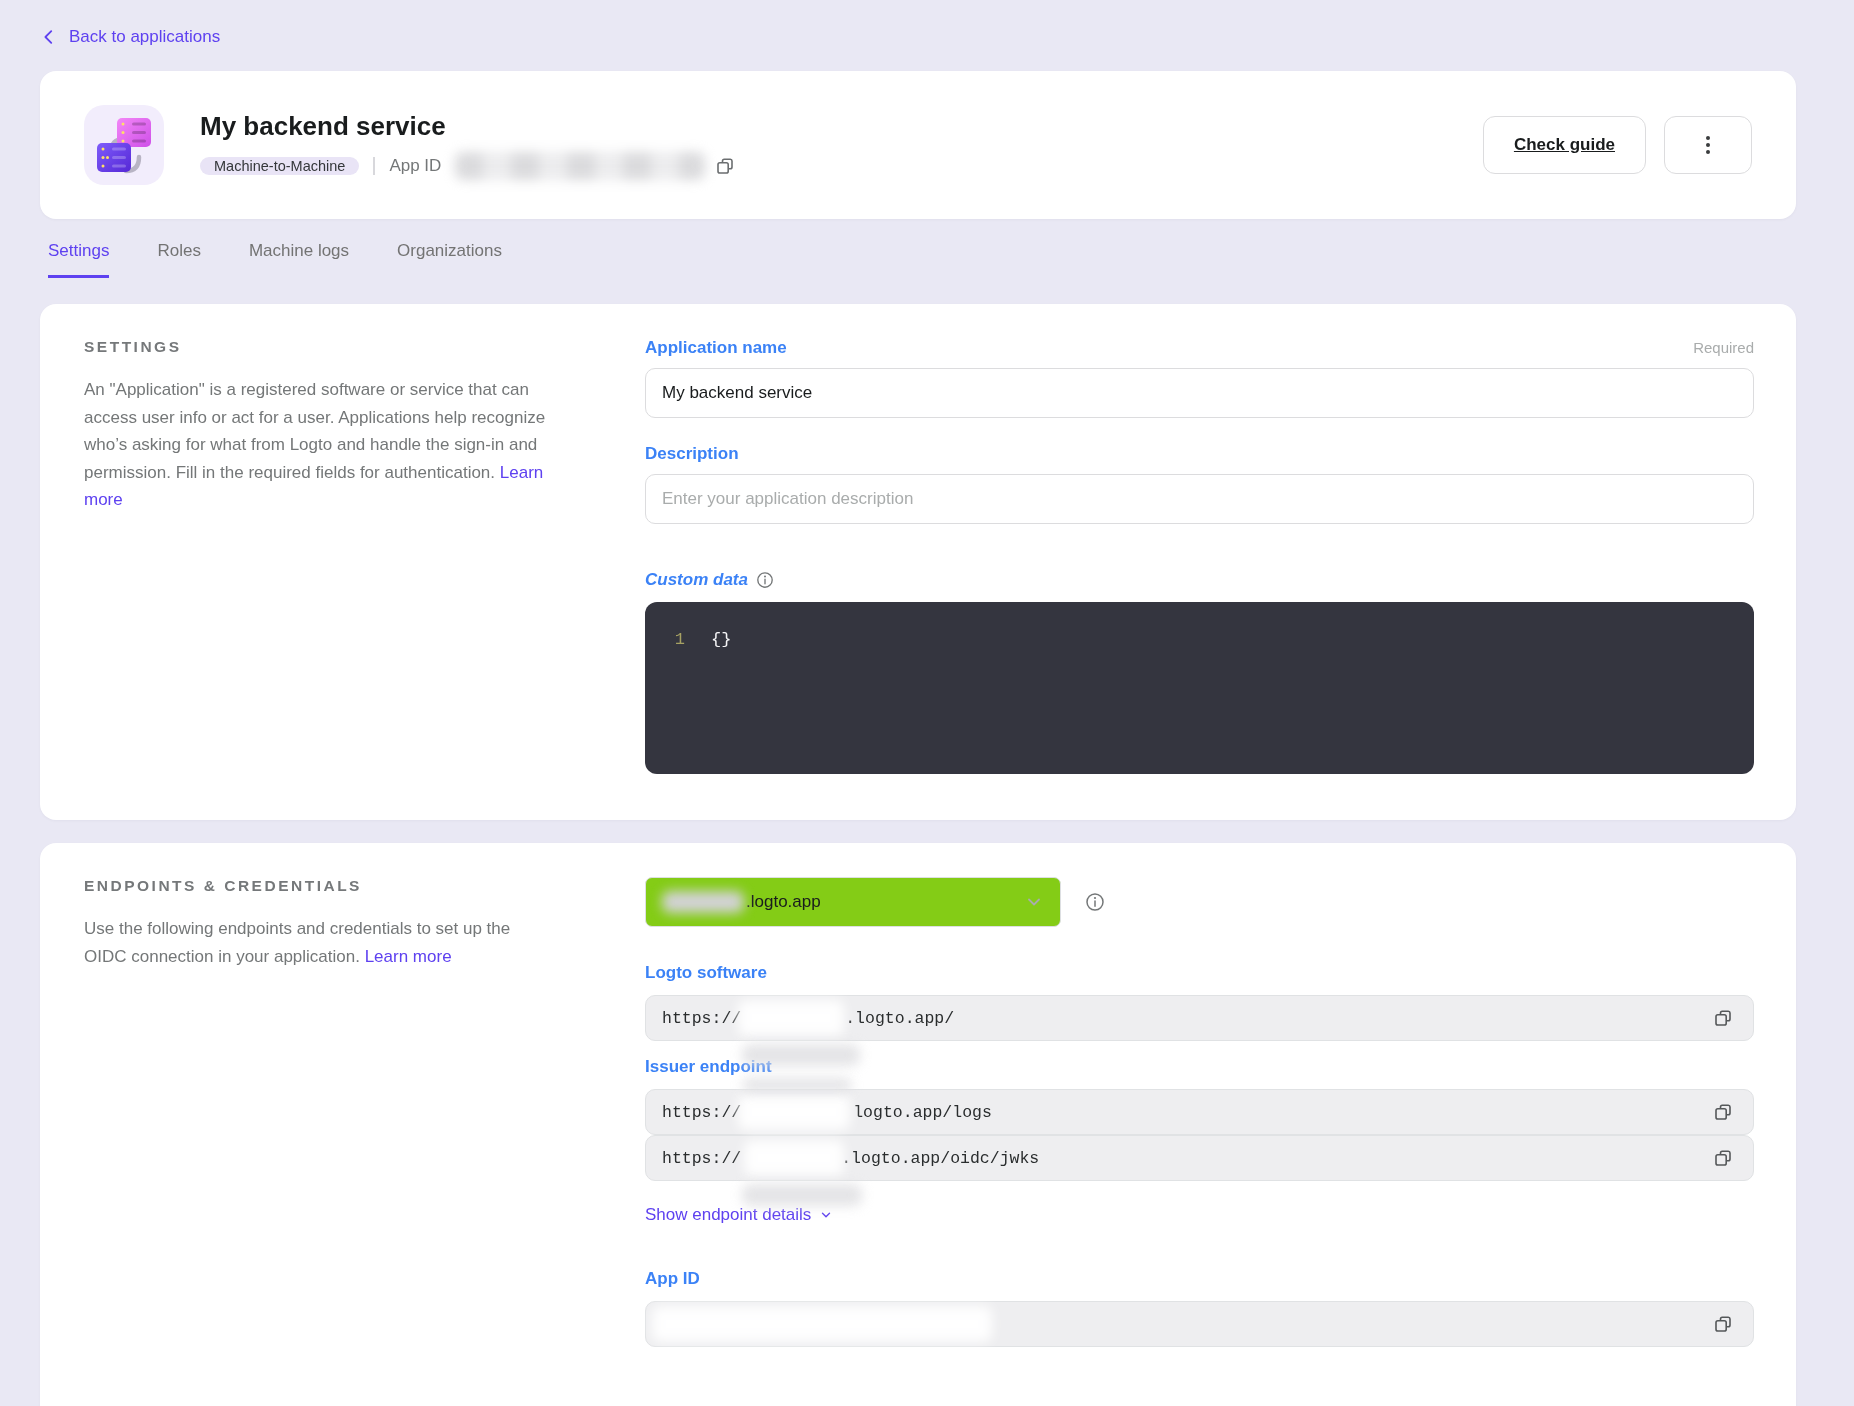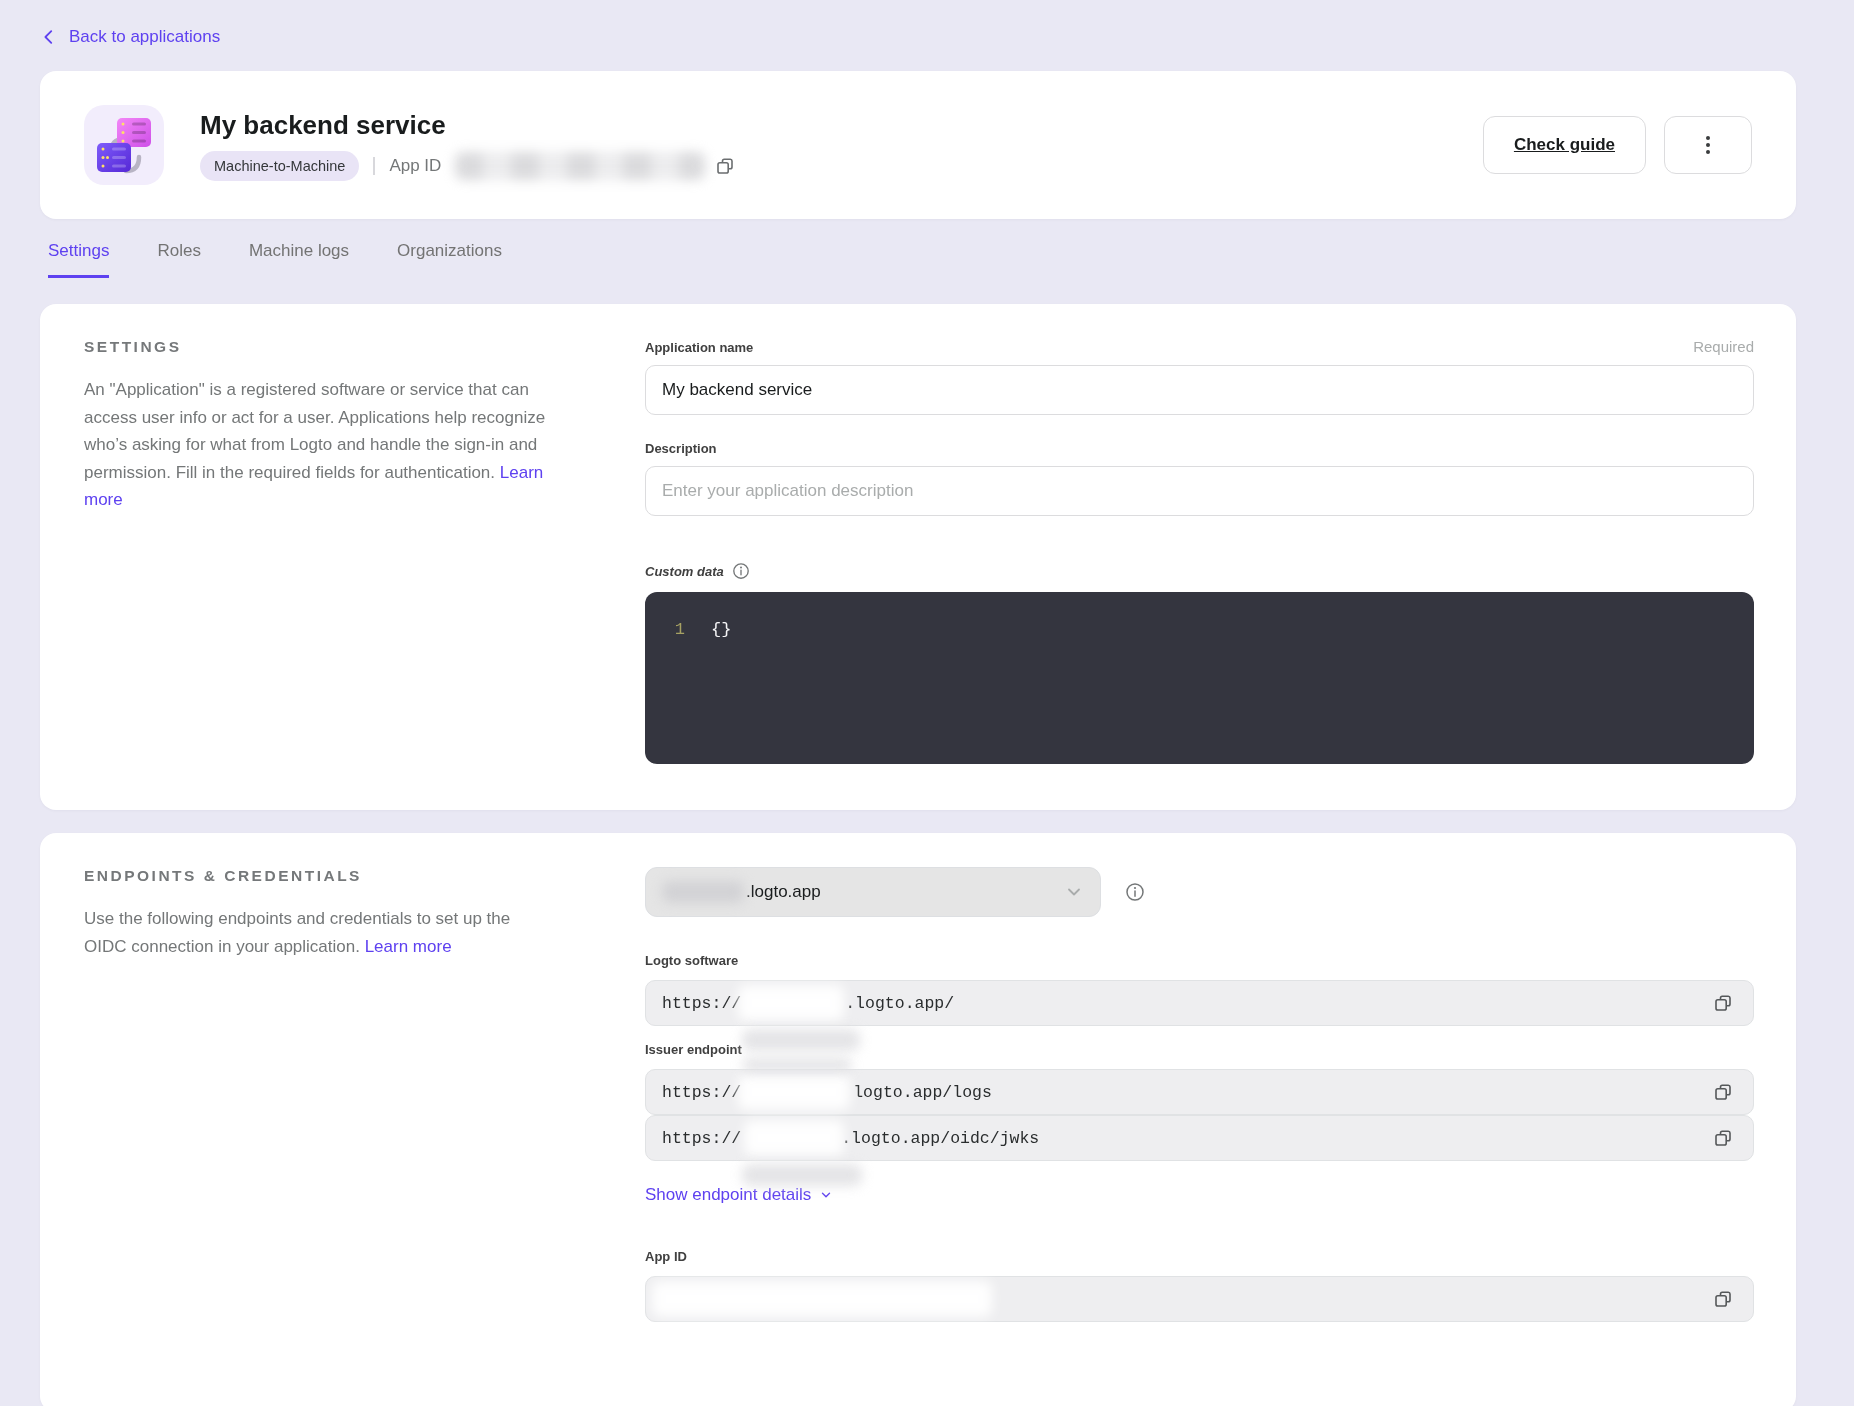--- a/index.html
+++ b/index.html
@@ -20,21 +20,21 @@
 
   :root { --accent: #5e41f0; --gray: #747778; --light: #a9acac; --border: #dcdcde; }
 
   
   .card { background: #fff; border-radius: 16px; box-shadow: 0 1px 3px rgba(31,35,41,.04); }
   .header-card { margin-top: 24px; height: 148px; padding: 0 44px; display: flex; align-items: center; }
   .app-logo { width: 80px; height: 80px; flex: 0 0 80px; }
   .head-text { margin-left: 36px; }
   .app-title { font-size: 26px; font-weight: 700; line-height: 32px; }
   .meta-row { margin-top: 10px; display: flex; align-items: center; }
-  .type-badge { background: #e9e4f6; color: #34373a; font-size: 14.5px; height: 30px; display: flex; align-items: center; padding: 0 14px; border-radius: 15px; }
+  .type-badge { background: #e9e4f6; color: #34373a; font-size: 14.5px; height: 18px; display: flex; align-items: center; padding: 0 14px; border-radius: 15px; }
   .meta-divider { width: 2px; height: 18px; background: #d8d8dc; margin: 0 14px; }
   .appid-label { color: var(--gray); font-size: 17px; }
   .redact { filter: blur(6px); border-radius: 8px; }
   .redact-head {
     width: 250px; height: 28px; margin-left: 14px;
     background: repeating-linear-gradient(90deg,#cfcfd2 0 28px,#e6e6e8 28px 56px);
     opacity: .75;
   }
   .icon-btn { background: none; border: none; cursor: pointer; display: flex; align-items: center; padding: 4px; }
   .head-right { margin-left: auto; display: flex; align-items: center; gap: 18px; text-decoration: underline; }
@@ -53,39 +53,39 @@
   .section-card { display: grid; grid-template-columns: 561px 1fr; padding: 34px 42px 46px 44px; }
   .card-settings { margin-top: 19px; }
   .card-endpoints { margin-top: 23px; padding-bottom: 90px; }
   .sec-left { padding-right: 90px; }
   .sec-heading { font-size: 15.5px; font-weight: 700; letter-spacing: 2.5px; color: #75787a; }
   .sec-desc { margin-top: 20px; font-size: 17px; line-height: 27.5px; color: var(--gray); }
   .link { color: var(--accent); cursor: pointer; }
 
   
   .label-row { display: flex; align-items: baseline; justify-content: space-between; }
-  .field-label { font-size: 13px; font-weight: 600; color: #404040; display: flex; align-items: center; gap: 8px; }
+  .field-label { font-size: 17px; font-weight: 600; color: #3b82f6; display: flex; align-items: center; gap: 8px; }
   .required { font-size: 15px; color: var(--light); }
   .text-input {
     margin-top: 10px; width: 100%; height: 50px; border: 1px solid var(--border); border-radius: 10px;
     padding: 0 16px; font-family: inherit; font-size: 17px; color: #191c1d; background: #fff; outline: none;
   }
   .text-input::placeholder { color: var(--light); }
   .mt26 { margin-top: 26px; } .mt30 { margin-top: 46px; font-style: italic; } .mt36 { margin-top: 36px; } .mt40 { margin-top: 16px; } .mt44 { margin-top: 44px; }
 
   
   .code-editor { margin-top: 12px; height: 172px; border-radius: 12px; background: #34353f; padding-top: 26px; cursor: text; }
   .code-line { display: flex; font-family: "Liberation Mono", monospace; font-size: 17px; line-height: 24px; }
   .gutter { width: 40px; text-align: right; color: #a6a163; }
   .code-text { margin-left: 26px; color: #f5f5f7; }
 
   
   .select-row { display: flex; align-items: center; gap: 24px; }
   .domain-select {
-    width: 456px; height: 50px; border: 1px solid #dddfe2; border-radius: 12px; background: #e5e5e5;
+    width: 416px; height: 50px; border: 1px solid #dddfe2; border-radius: 7px; background: #84cc16;
     display: flex; align-items: center; padding: 0 16px; font-size: 17px; cursor: pointer; position: relative;
   }
   .redact-select { width: 82px; height: 22px; background: #d2d2d5; margin-right: 2px; }
   .select-caret { margin-left: auto; display: flex; }
 
   .ep-label { margin-bottom: 12px; }
   .ro-field {
     position: relative; height: 46px; border: 1px solid #e0e2e4; border-radius: 10px; background: #eeeef0;
     display: flex; align-items: center; padding: 0 16px;
     font-family: "Liberation Mono", monospace; font-size: 16.5px; color: #2a2d2e;

